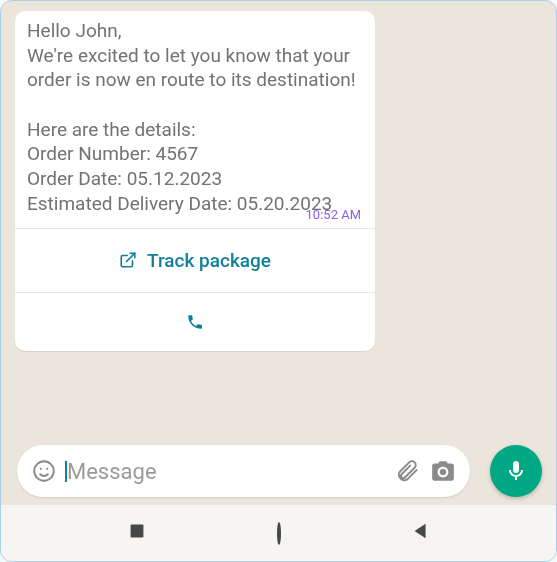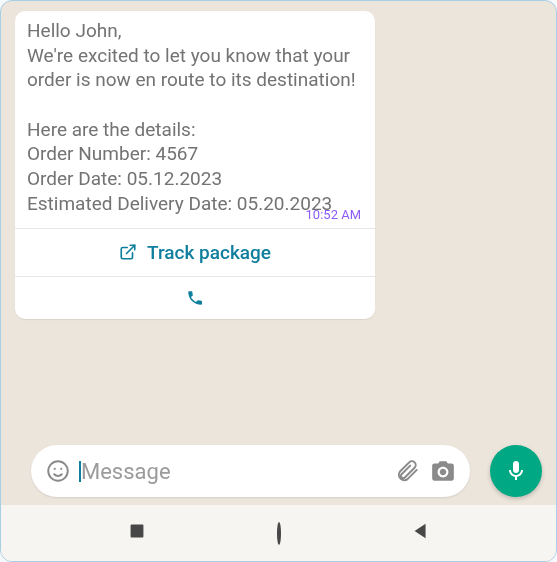--- a/index.html
+++ b/index.html
@@ -46,30 +46,30 @@
     text-align: right;
     margin-top: -14px;
     padding-right: 2px;
   }
   .action-row {
     border-top: 1px solid #e7e7e7;
     display: flex;
     align-items: center;
     justify-content: center;
     gap: 10px;
-    padding: 12px 0;
+    padding: 20px 0;
     color: #0f7f9d;
     font-size: 19px;
     font-weight: 500;
     cursor: pointer;
   }
   .action-row svg { width: 18px; height: 18px; flex: 0 0 auto; }
   .input-bar {
     position: absolute;
-    left: 30px;
+    left: 16px;
     right: 14px;
     bottom: 64px;
     height: 52px;
     display: flex;
     align-items: center;
     gap: 20px;
   }
   .input-pill {
     flex: 1;
     height: 52px;

